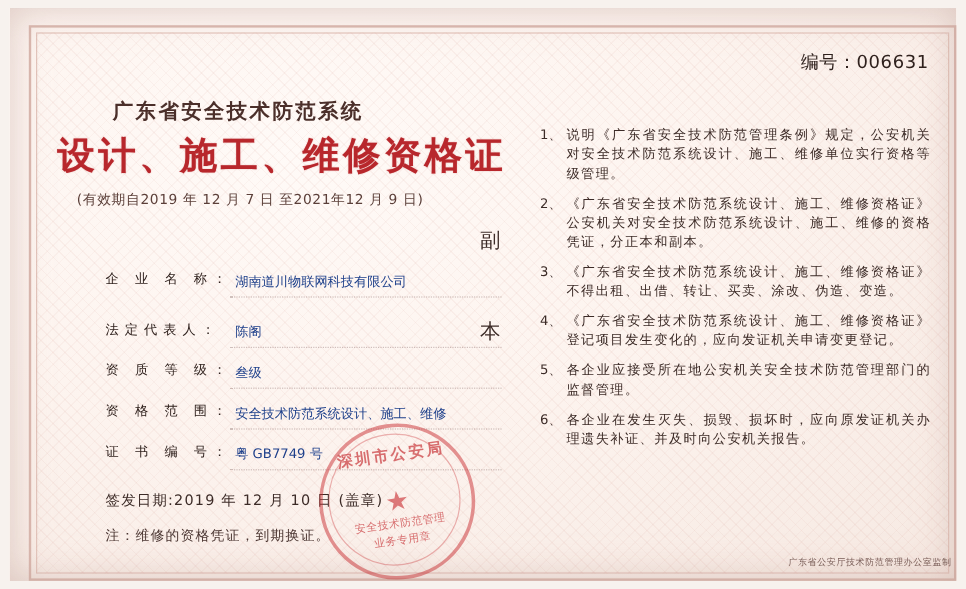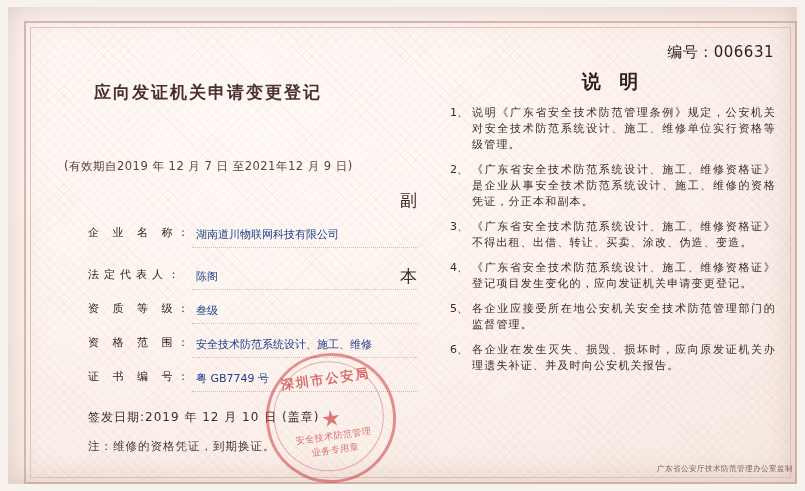--- a/index.html
+++ b/index.html
@@ -288,21 +288,22 @@
 </head>
 <body>
 
 <div id="page">
   <div class="paper">
     <div class="border-outer"></div>
     <div class="border-inner"></div>
     <div class="guilloche"></div>
 
     <div class="left">
-      <div class="head-line1">应向发证机关申请变更登记</div>
+      <div class="head-line1">广东省安全技术防范系统</div>
+      <div class="head-line2">设计、施工、维修资格证</div>
       <div class="validity">(有效期自2019 年 12 月 7 日 至2021年12 月 9 日)</div>
 
       <div class="fu">副</div>
       <div class="ben">本</div>
 
       <div class="field" style="top:182px;">
         <span class="lbl">企 业 名 称：</span>
         <span class="val">湖南道川物联网科技有限公司</span>
         <span class="rule"></span>
       </div>
@@ -338,29 +339,28 @@
     <div class="seal">
       <div class="ring2"></div>
       <div class="arc">深圳市公安局</div>
       <div class="star">★</div>
       <div class="mid">安全技术防范管理</div>
       <div class="bot">业务专用章</div>
     </div>
 
     <div class="right">
       <div class="serial">编号：006631</div>
-      <div class="right-title">说 明</div>
       <div class="notes-list">
         <div class="note-item">
           <span class="num">1、</span>
           <span class="txt">说明《广东省安全技术防范管理条例》规定，公安机关对安全技术防范系统设计、施工、维修单位实行资格等级管理。</span>
         </div>
         <div class="note-item">
           <span class="num">2、</span>
-          <span class="txt">《广东省安全技术防范系统设计、施工、维修资格证》是企业从事安全技术防范系统设计、施工、维修的资格凭证，分正本和副本。</span>
+          <span class="txt">《广东省安全技术防范系统设计、施工、维修资格证》公安机关对安全技术防范系统设计、施工、维修的资格凭证，分正本和副本。</span>
         </div>
         <div class="note-item">
           <span class="num">3、</span>
           <span class="txt">《广东省安全技术防范系统设计、施工、维修资格证》不得出租、出借、转让、买卖、涂改、伪造、变造。</span>
         </div>
         <div class="note-item">
           <span class="num">4、</span>
           <span class="txt">《广东省安全技术防范系统设计、施工、维修资格证》登记项目发生变化的，应向发证机关申请变更登记。</span>
         </div>
         <div class="note-item">

